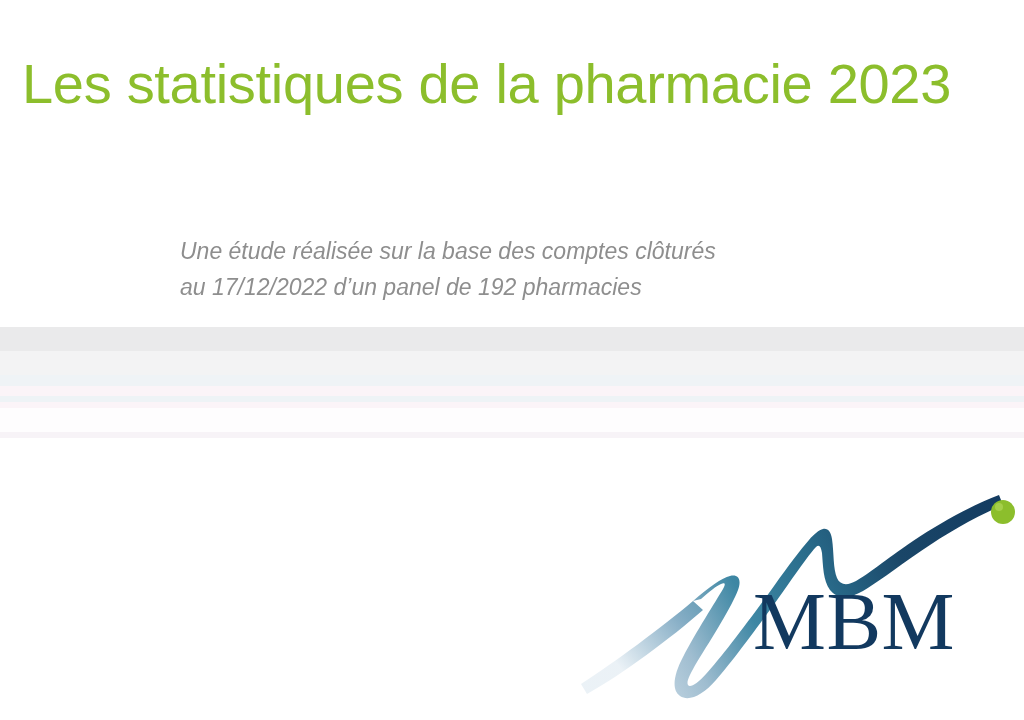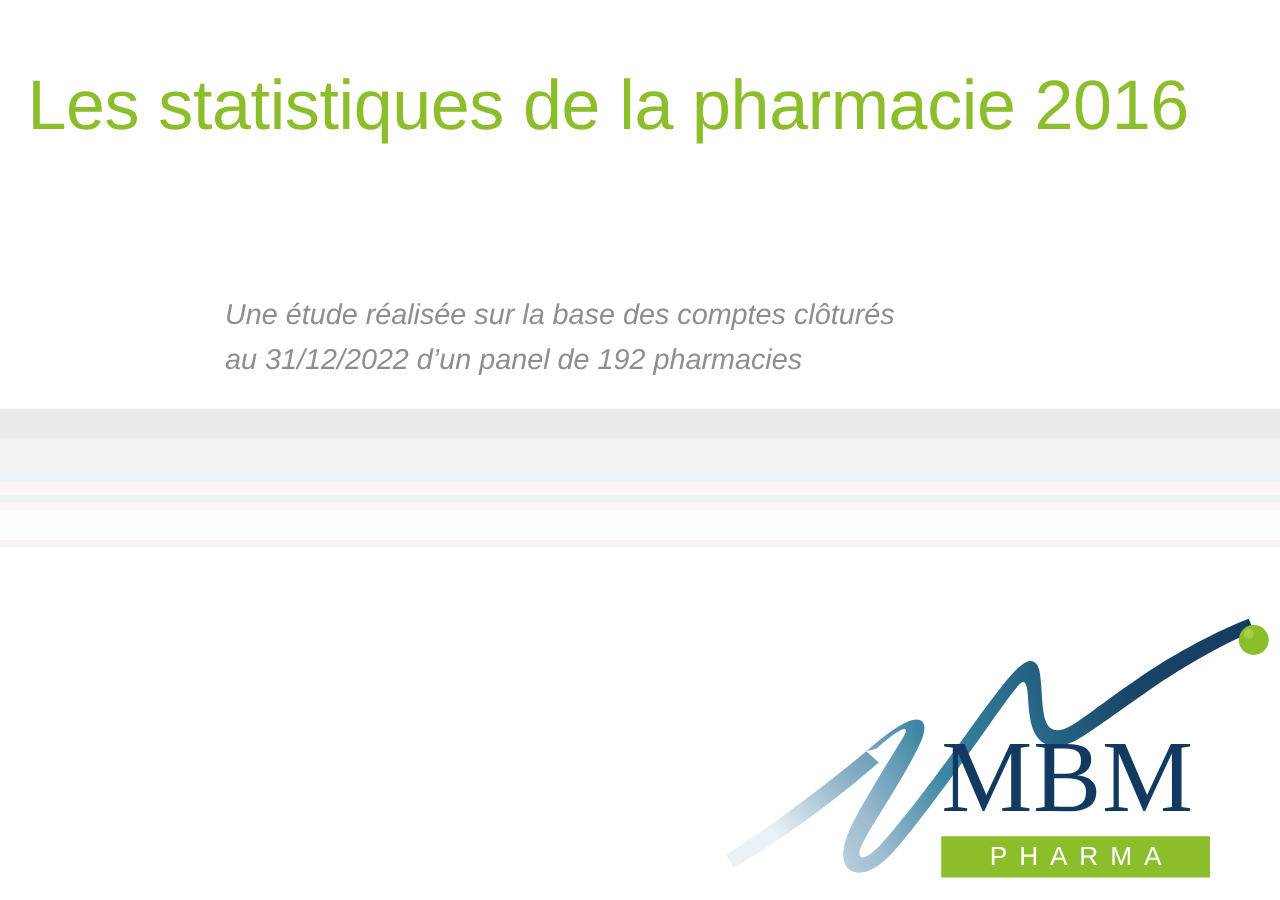--- a/index.html
+++ b/index.html
@@ -105,25 +105,25 @@
     letter-spacing: 9.5px;
     text-indent: 9.5px;
     display: block;
   }
 </style>
 </head>
 <body>
 
 <div id="slide">
 
-  <div class="slide-title">Les statistiques de la pharmacie 2016</div>
+  <div class="slide-title">Les statistiques de la pharmacie 2023</div>
 
   <div class="slide-subtitle">
     <span class="line">Une étude réalisée sur la base des comptes clôturés</span>
-    <span class="line">au 31/12/2022 d’un panel de 192 pharmacies</span>
+    <span class="line">au 17/12/2022 d’un panel de 192 pharmacies</span>
   </div>
 
   <div id="band-strip" class="band-strip" style="top: 327px; height: 111px;">
       <div class="band" style="top: 0px; height: 24px; background: rgb(234, 234, 235);"></div>
       <div class="band" style="top: 24px; height: 24px; background: rgb(243, 243, 244);"></div>
       <div class="band" style="top: 48px; height: 11px; background: rgb(239, 243, 246);"></div>
       <div class="band" style="top: 59px; height: 10px; background: rgb(251, 244, 248);"></div>
       <div class="band" style="top: 69px; height: 6px; background: rgb(238, 243, 246);"></div>
       <div class="band" style="top: 75px; height: 6px; background: rgb(251, 244, 248);"></div>
       <div class="band" style="top: 81px; height: 24px; background: rgb(254, 253, 254);"></div>
@@ -166,19 +166,16 @@
                C188,134 157,176 141,194 C128,209 114,216 105,210
                C96,204 99,188 108,171 C121,146 141,115 148,103
                C151,98 150,96 146,98 C141,100 134,106 126,113 Z" fill="url(#swooshGrad)"></path>
 
       <circle cx="428" cy="26" r="12" fill="#8CBE2C"></circle>
       <circle cx="424" cy="21" r="4" fill="#A9D24F" opacity="0.85"></circle>
     </svg>
 
     <div class="logo-wordmark">
       <span class="logo-mbm">MBM</span>
-      <div class="logo-pharma-bar">
-        <span class="logo-pharma">PHARMA</span>
-      </div>
     </div>
   </div>
 
 </div>
 
 </body></html>

